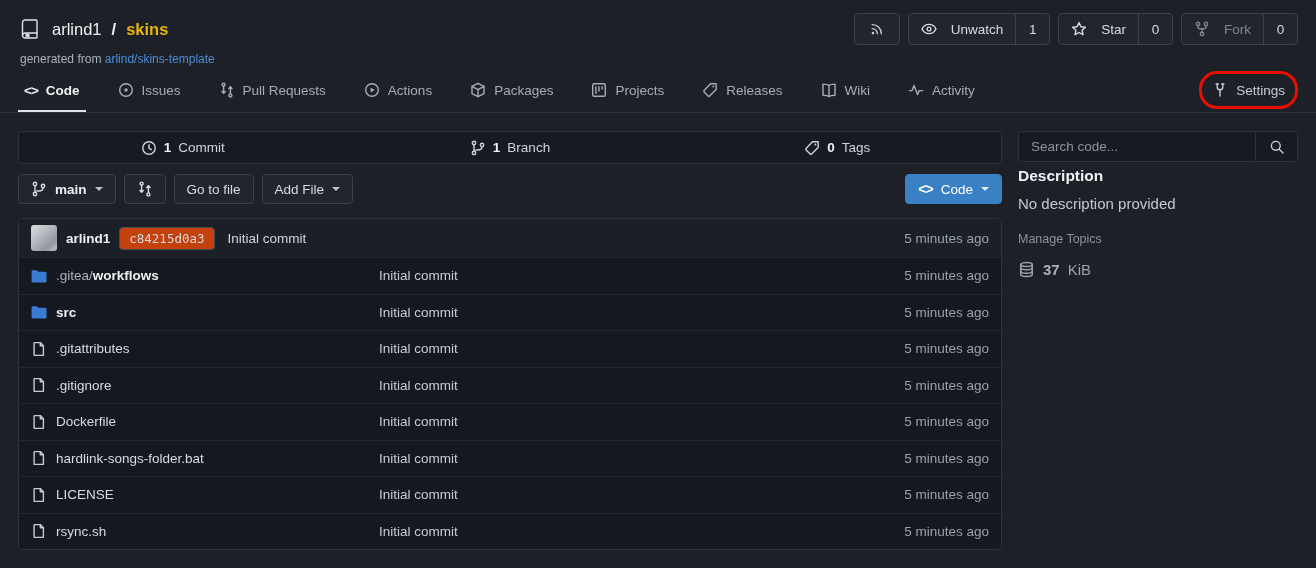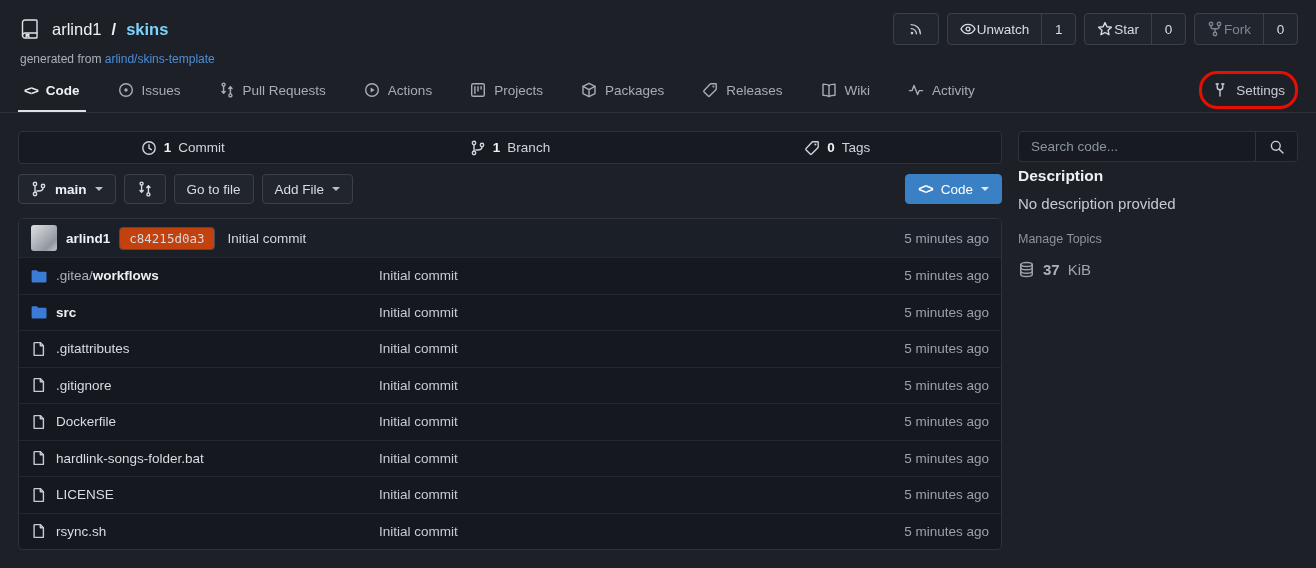--- a/index.html
+++ b/index.html
@@ -12,24 +12,24 @@
   }
   svg { display:block; }
   .ic { stroke:currentColor; fill:none; stroke-width:1.4; stroke-linecap:round; stroke-linejoin:round; }
 
   
   .hdr { padding-top:13px; }
   .hdr-top { display:flex; align-items:center; padding:0 18px; }
   .repo-title { display:flex; align-items:center; gap:10px; color:#eef1f4; }
   .repo-title .owner { font-weight:500; color:#eef1f4; font-size:16.5px; cursor:pointer; }
   .repo-title .sep { font-weight:700; font-size:16.5px; color:#eef1f4; }
-  .repo-title .rname { font-weight:700; font-size:16.5px; color:#7dd3fc; cursor:pointer; }
+  .repo-title .rname { font-weight:700; font-size:16.5px; color:#eab308; cursor:pointer; }
   .hdr-actions { margin-left:auto; display:flex; gap:8px; }
   .abtn { display:flex; align-items:stretch; background:#21262e; border:1px solid #3a414b; border-radius:4px; height:32px; color:#d8dce2; overflow:hidden; }
-  .abtn .seg { display:flex; align-items:center; gap:1px; padding:0 12px; cursor:pointer; }
+  .abtn .seg { display:flex; align-items:center; gap:14px; padding:0 12px; cursor:pointer; }
   .abtn .cnt { display:flex; align-items:center; justify-content:center; min-width:34px; border-left:1px solid #3a414b; cursor:pointer; }
   .abtn.square .seg { padding:0 14px; }
   .abtn.dim .seg { color:#7d858f; }
   .generated { padding:0 20px; margin-top:7px; font-size:12px; color:#aab1ba; }
   .generated a { color:#4c8dd6; text-decoration:none; cursor:pointer; }
 
   .tabs { display:flex; align-items:center; margin-top:2px; padding:0 18px; border-bottom:1px solid #2d333b; }
   .tab { display:flex; align-items:center; gap:8px; padding:14px 6px; margin-right:26px; color:#a6adb6; cursor:pointer; white-space:nowrap; }
   .tab .tlabel { font-size:13.5px; }
   .tab.active { color:#eef1f4; font-weight:700; box-shadow: inset 0 -2px 0 #dfe3e8; }
@@ -261,32 +261,32 @@
       <span>
           <svg width="16" height="16">
             <use href="#i-play"></use>
           </svg>
         </span>
       <span class="tlabel">Actions</span>
     </div>
     <div class="tab">
       <span>
           <svg width="16" height="16">
+            <use href="#i-cube"></use>
+          </svg>
+        </span>
+      <span class="tlabel">Packages</span>
+    </div>
+    <div class="tab">
+      <span>
+          <svg width="16" height="16">
             <use href="#i-kanban"></use>
           </svg>
         </span>
       <span class="tlabel">Projects</span>
-    </div>
-    <div class="tab">
-      <span>
-          <svg width="16" height="16">
-            <use href="#i-cube"></use>
-          </svg>
-        </span>
-      <span class="tlabel">Packages</span>
     </div>
     <div class="tab">
       <span>
           <svg width="16" height="16">
             <use href="#i-tag"></use>
           </svg>
         </span>
       <span class="tlabel">Releases</span>
     </div>
     <div class="tab">

